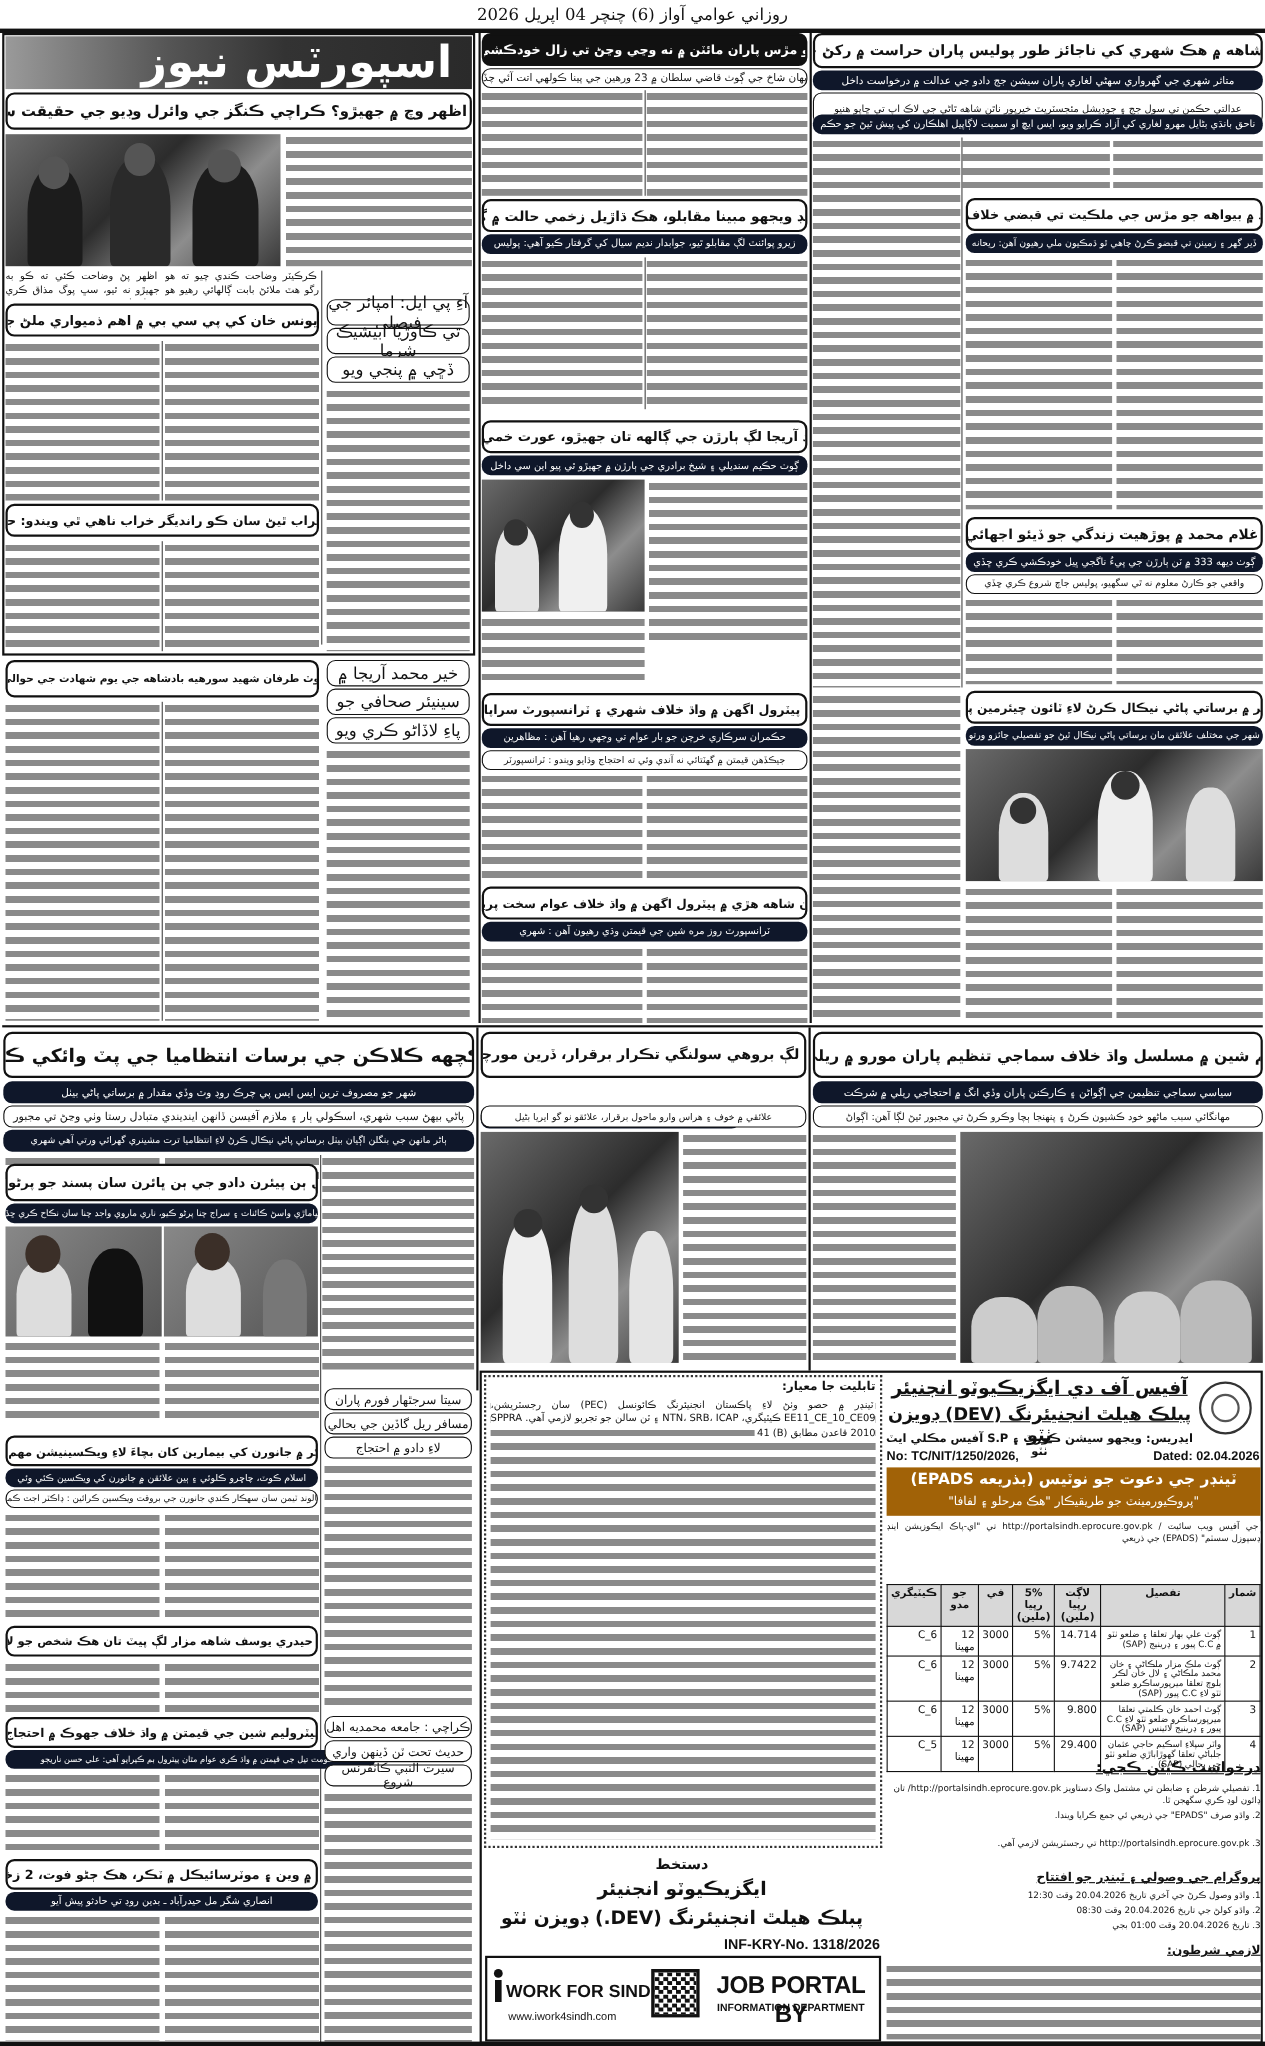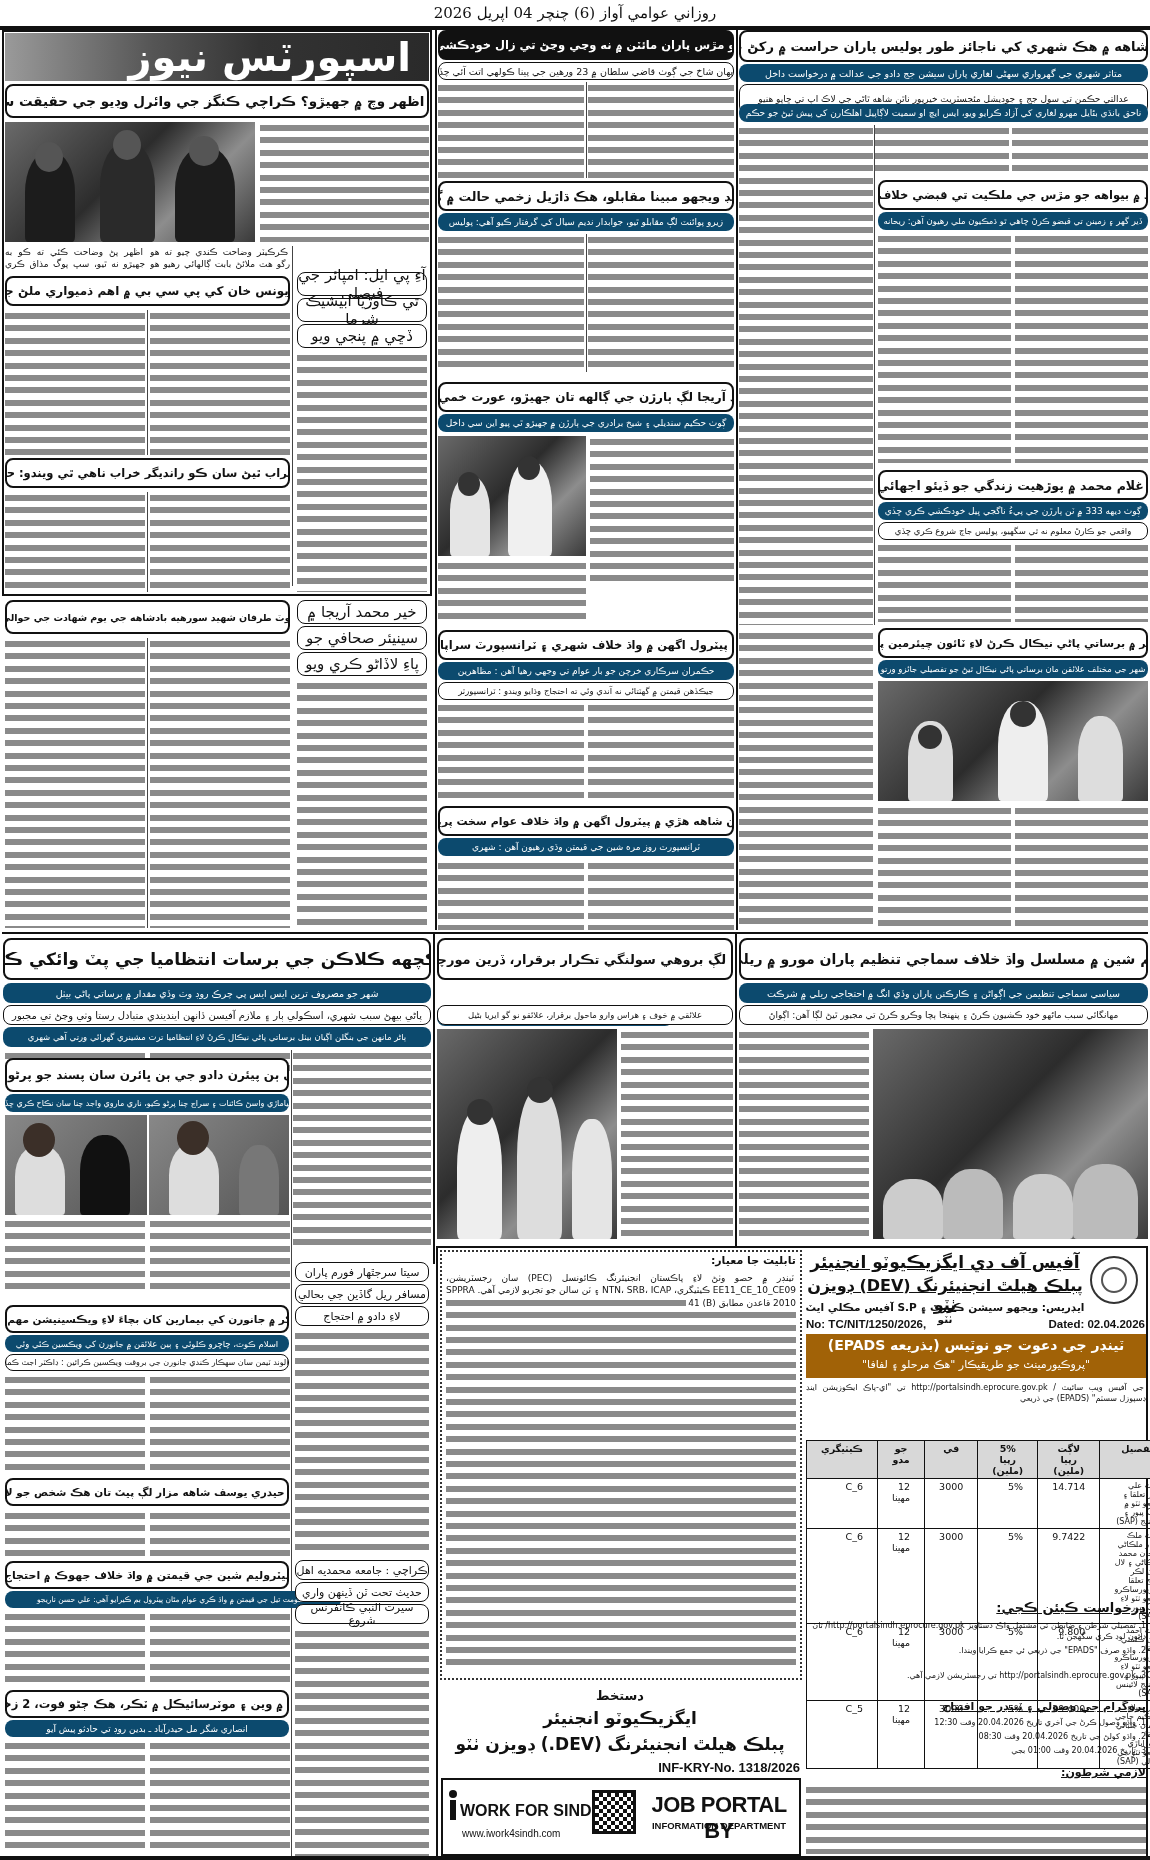--- a/index.html
+++ b/index.html
@@ -1,36 +1,36 @@
 <!DOCTYPE html>
 <html><head>
 <meta charset="utf-8">
 <style>
 *{box-sizing:border-box;margin:0;padding:0}
 body{width:1150px;height:1860px;background:#fff;font-family:"DejaVu Sans",sans-serif;color:#111;position:relative;overflow:hidden}
 .masthead{position:absolute;left:0;top:0;width:1150px;height:26px;text-align:center;font-family:"DejaVu Serif",serif;font-size:15px;line-height:26px;direction:rtl}
 .topline{position:absolute;left:0;top:26px;width:1150px;height:4px;background:#111}
 .box{position:absolute;border:1px solid #222}
 .hl{position:absolute;border:2px solid #111;border-radius:8px;background:#fff;text-align:center;direction:rtl;font-weight:bold;display:flex;align-items:center;justify-content:center;padding:0 4px;overflow:hidden;white-space:nowrap}
-.sub{position:absolute;background:#0c4a6e;color:#fff;border-radius:8px;text-align:center;direction:rtl;display:flex;align-items:center;justify-content:center;font-size:10.5px;padding:0 0;overflow:hidden;white-space:nowrap}
+.sub{position:absolute;background:#0f172a;color:#fff;border-radius:8px;text-align:center;direction:rtl;display:flex;align-items:center;justify-content:center;font-size:10.5px;padding:0 0;overflow:hidden;white-space:nowrap}
 .sub2{position:absolute;border:1.5px solid #111;border-radius:8px;background:#fff;text-align:center;direction:rtl;display:flex;align-items:center;justify-content:center;font-size:10.5px;padding:0 6px;overflow:hidden;white-space:nowrap}
 .txt{position:absolute;direction:rtl;text-align:justify;font-size:9px;line-height:12.4px;color:#222;overflow:hidden;
 background:repeating-linear-gradient(180deg,#fff 0,#fff 3px,#8a8a8a 3px,#8a8a8a 9px,#fff 9px,#fff 12.4px)}
 .txt span{background:#fff;padding:0 2px;color:#111}
 .photo{position:absolute;background:linear-gradient(135deg,#6a6a6a,#2c2c2c 45%,#8d8d8d 70%,#3a3a3a);overflow:hidden}
 .photo .fig{position:absolute;bottom:0;border-radius:45% 45% 6% 6%;background:#1c1c1c}
 .photo .head{position:absolute;border-radius:50%;background:#555}
 .vr{position:absolute;width:1px;background:#444}
 .hr{position:absolute;height:1px;background:#444}
 .sportsbanner{position:absolute;background:linear-gradient(90deg,#9a9a9a,#555 35%,#333 60%,#2a2a2a);color:#fff;direction:rtl;display:flex;align-items:center;padding-right:18px;font-size:40px;font-weight:bold}
 .sideblock{position:absolute;border:1.5px solid #111;border-radius:8px;text-align:center;direction:rtl;font-size:15px;display:flex;align-items:center;justify-content:center;background:#fff}
 .ad{position:absolute;border:1px solid #111;background:#fff}
 .ad-dotted{position:absolute;border:2px dotted #333}
 table.tender{position:absolute;border-collapse:collapse;direction:rtl;font-size:9.5px}
-table.tender td,table.tender th{border:1px solid #111;padding:2px 14px;vertical-align:top}
+table.tender td,table.tender th{border:1px solid #111;padding:2px 3px;vertical-align:top}
 table.tender th{background:#d8d8d8;font-weight:bold}
 .bannerdark{position:absolute;background:#a16207;color:#fff;text-align:center;direction:rtl}
 .footer-box{position:absolute;border:2px solid #111;background:#fff}
 </style>
 </head>
 <body>
 
 <div class="masthead">روزاني عوامي آواز (6) چنچر 04 اپريل 2026</div>
 <div class="topline"></div>
 

